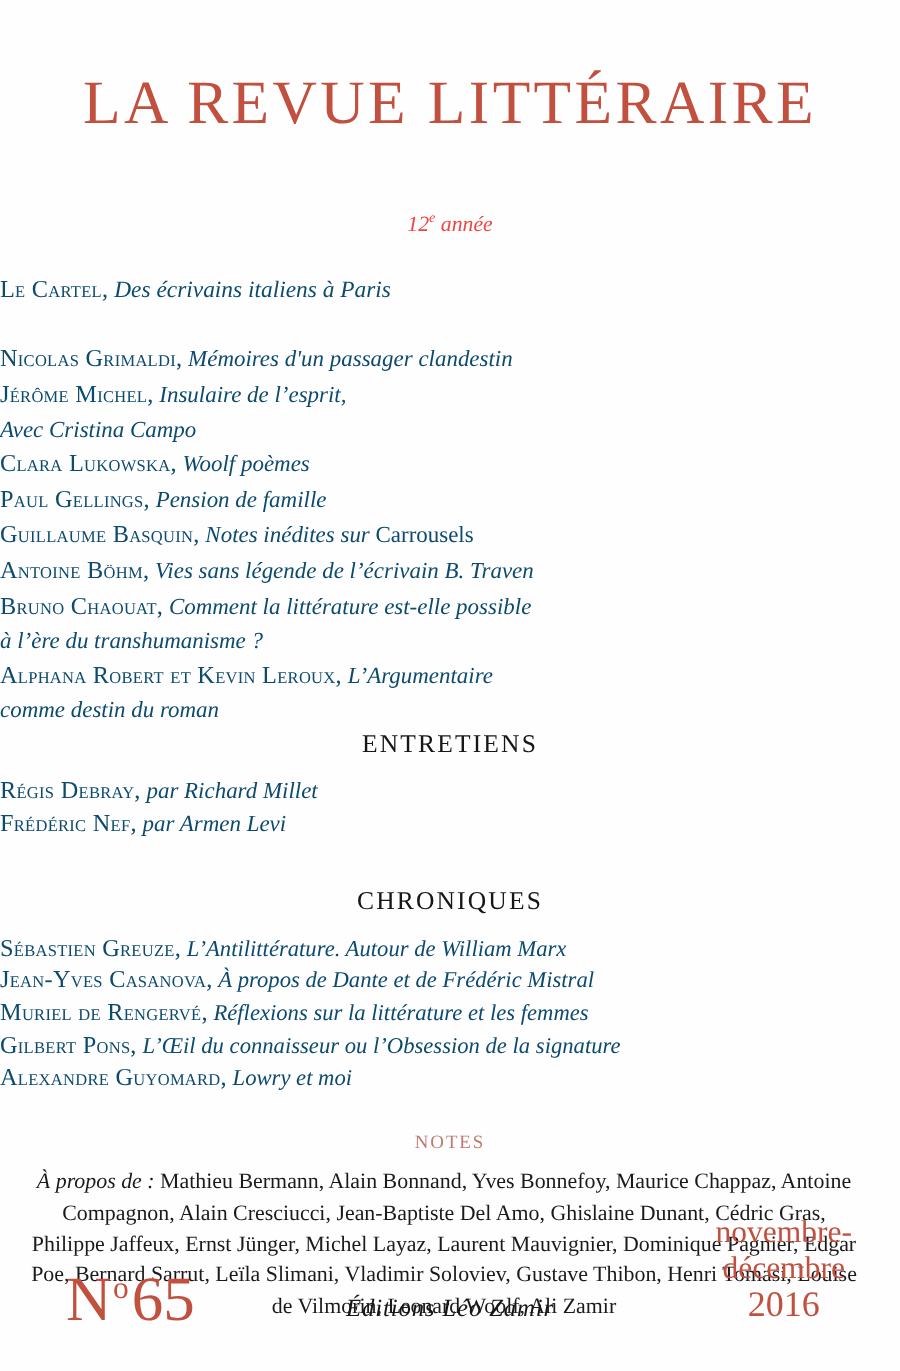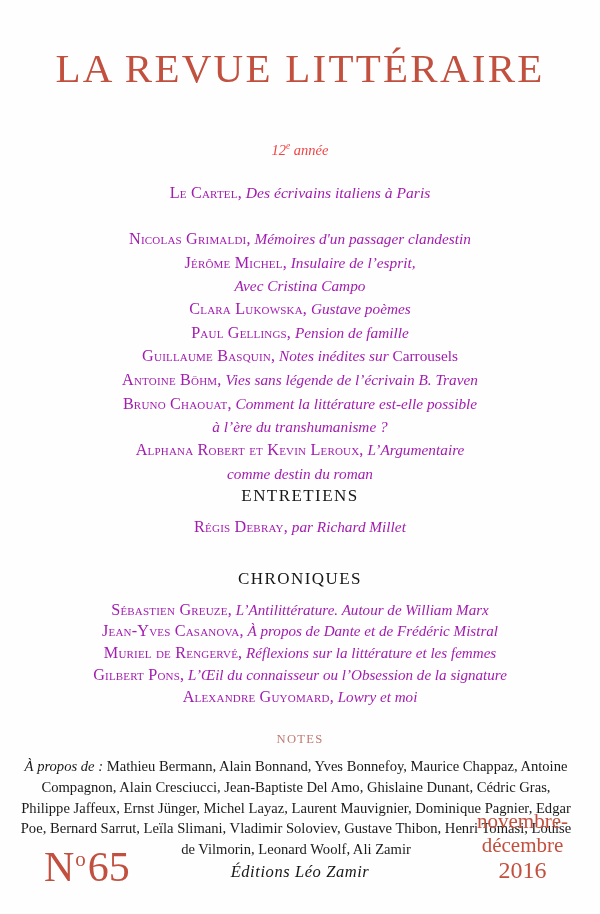--- a/index.html
+++ b/index.html
@@ -46,24 +46,24 @@
     color: #ef4444;
   }
   .annee sup {
     font-size: 9.5px;
     vertical-align: super;
     font-style: italic;
   }
 
   
   .entry {
-    text-align: center;
+    text-align: left;
     font-size: 15.3px;
     line-height: 1.34;
-    color: #a21caf;
+    color: #0c4a6e;
   }
   .nm {
     font-variant: small-caps;
     font-size: 16.2px;
     letter-spacing: 0.012em;
   }
   .ti {
     font-style: italic;
   }
   .rm {
@@ -182,21 +182,21 @@
     <div class="entry">
       <span class="nm">Nicolas Grimaldi,</span><span class="ti"> Mémoires d'un passager clandestin</span>
     </div>
     <div class="entry">
       <span class="nm">Jérôme Michel,</span><span class="ti"> Insulaire de l’esprit,</span>
     </div>
     <div class="entry">
       <span class="ti">Avec Cristina Campo</span>
     </div>
     <div class="entry">
-      <span class="nm">Clara Lukowska,</span><span class="ti"> Gustave poèmes</span>
+      <span class="nm">Clara Lukowska,</span><span class="ti"> Woolf poèmes</span>
     </div>
     <div class="entry">
       <span class="nm">Paul Gellings,</span><span class="ti"> Pension de famille</span>
     </div>
     <div class="entry">
       <span class="nm">Guillaume Basquin,</span><span class="ti"> Notes inédites sur</span><span class="rm"> Carrousels</span>
     </div>
     <div class="entry">
       <span class="nm">Antoine Böhm,</span><span class="ti"> Vies sans légende de l’écrivain B. Traven</span>
     </div>
@@ -211,20 +211,23 @@
     </div>
     <div class="entry">
       <span class="ti">comme destin du roman</span>
     </div>
   </div>
 
   <div class="sec-head entretiens-head">ENTRETIENS</div>
   <div class="entretiens-list">
     <div class="entry">
       <span class="nm">Régis Debray,</span><span class="ti"> par Richard Millet</span>
+    </div>
+    <div class="entry">
+      <span class="nm">Frédéric Nef,</span><span class="ti"> par Armen Levi</span>
     </div>
   </div>
 
   <div class="sec-head chroniques-head">CHRONIQUES</div>
   <div class="chroniques-list">
     <div class="entry">
       <span class="nm">Sébastien Greuze,</span><span class="ti"> L’Antilittérature. Autour de William Marx</span>
     </div>
     <div class="entry">
       <span class="nm">Jean-Yves Casanova,</span><span class="ti"> À propos de Dante et de Frédéric Mistral</span>

